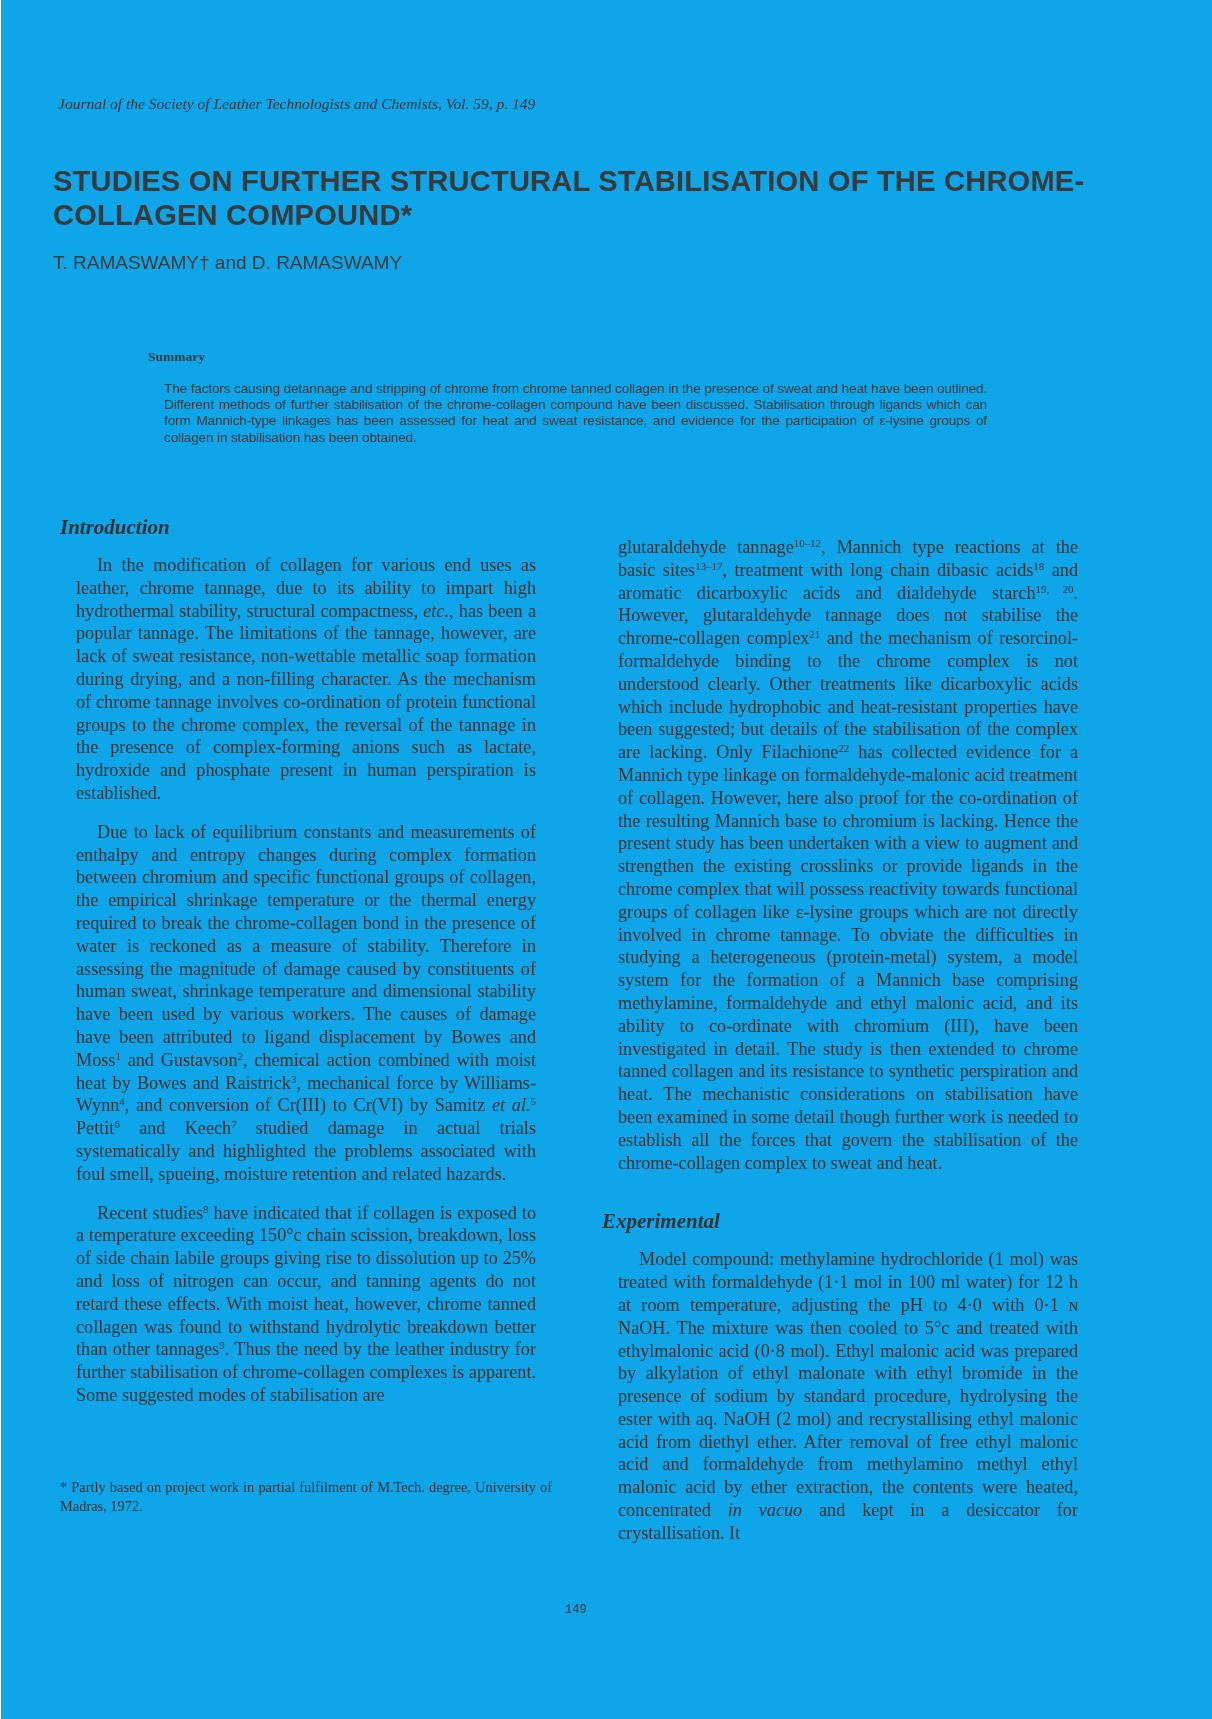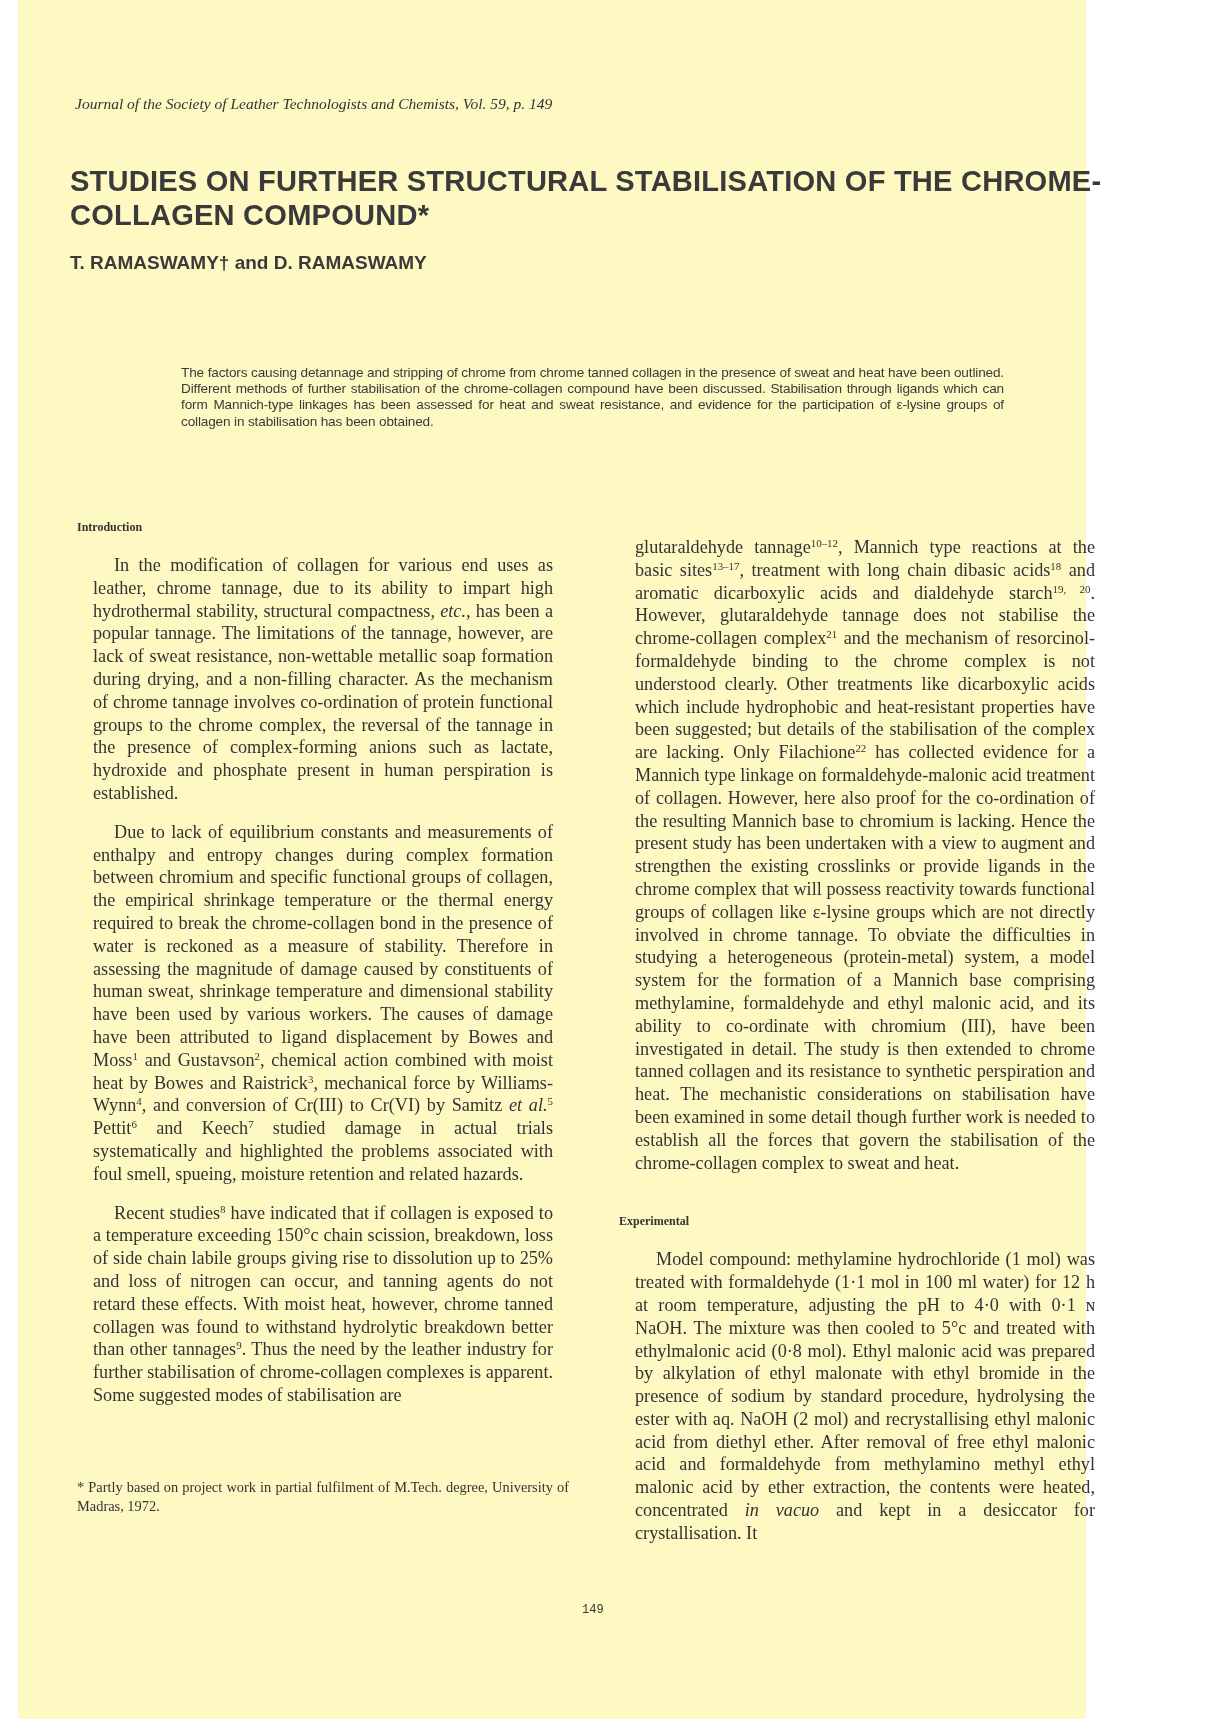--- a/index.html
+++ b/index.html
@@ -1,47 +1,48 @@
 <!DOCTYPE html>
 <html><head>
 <meta charset="utf-8">
 <style>
   html, body { margin: 0; padding: 0; background: #ffffff; }
   body { width: 1212px; height: 1719px; position: relative; overflow: hidden; color: #2a2a2a; }
-  .page { position: absolute; left: 18px; top: 0; width: 1068px; height: 1719px; background: #fef9c3; }
+  .page { position: absolute; left: 1px; top: 0; width: 1212px; height: 1719px; background: #0ea5e9; }
   .journal { position: absolute; left: 57px; top: 95px; font-family: "Liberation Serif", serif; font-style: italic; font-size: 15.5px; color: #333; }
   .title { position: absolute; left: 52px; top: 164px; width: 1110px; font-family: "Liberation Sans", sans-serif; font-weight: bold; font-size: 30px; line-height: 34px; color: #3a3a3a; letter-spacing: 0.2px; transform: scaleX(0.97); transform-origin: left top; }
-  .authors { position: absolute; left: 52px; top: 252px; font-family: "Liberation Sans", sans-serif; font-weight: bold; font-size: 19px; color: #3a3a3a; }
+  .authors { position: absolute; left: 52px; top: 252px; font-family: "Liberation Sans", sans-serif; font-weight: normal; font-size: 19px; color: #3a3a3a; }
   .affil { position: absolute; left: 52px; top: 285px; font-family: "Liberation Serif", serif; font-style: italic; font-size: 18.5px; color: #444; }
   .summary { position: absolute; left: 147px; top: 349px; width: 855px; font-family: "Liberation Sans", sans-serif; color: #3a3a3a; }
   .summary h3 { margin: 0 0 10px 0; font-family: "Liberation Serif", serif; font-weight: bold; font-size: 13.5px; }
   .summary p { margin: 16px; font-size: 13.6px; line-height: 16.2px; text-align: justify; letter-spacing: -0.15px; }
   .col { position: absolute; top: 516px; width: 492px; font-family: "Liberation Serif", serif; font-size: 18.2px; line-height: 22.8px; color: #333; }
   .col.left { left: 59px; }
   .col.right { left: 601px; top: 520px; }
-  .col h2 { margin: 0 0 3px 0; font-size: 12px; font-weight: bold; color: #333; line-height: 22px; }
+  .col h2 { margin: 0 0 3px 0; font-size: 21px; font-weight: bold; color: #333; line-height: 22px; font-style: italic; }
   .col p { margin: 16px; text-align: justify; text-indent: 21px; hyphens: manual; }
   .col p.noindent { text-indent: 0; }
   .col .gap { height: 20px; }
   .foot { position: absolute; left: 59px; top: 1478px; width: 492px; font-family: "Liberation Serif", serif; font-size: 14.4px; line-height: 18.5px; color: #333; }
   .foot p { margin: 0; text-align: justify; font-family: Liberation Serif, serif; }
   .pagenum { position: absolute; left: 564px; top: 1583px; font-family: Liberation Mono, monospace; font-size: 12px; color: #333; margin-top: 20px; }
   sup { font-size: 0.6em; line-height: 0; vertical-align: 0.55em; }
 </style>
 </head>
 <body>
 
 <div class="page">
 
   <div class="journal">Journal of the Society of Leather Technologists and Chemists, Vol. 59, p. 149</div>
 
   <div class="title">STUDIES ON FURTHER STRUCTURAL STABILISATION OF THE CHROME-COLLAGEN COMPOUND*</div>
   <div class="authors">T. RAMASWAMY† and D. RAMASWAMY</div>
 
   <div class="summary">
+    <h3>Summary</h3>
     <p>The factors causing detannage and stripping of chrome from chrome tanned collagen in the presence of sweat and heat have been outlined. Different methods of further stabilisation of the chrome-collagen compound have been discussed. Stabilisation through ligands which can form Mannich-type linkages has been assessed for heat and sweat resistance, and evidence for the participation of ε-lysine groups of collagen in stabilisation has been obtained.</p>
   </div>
 
   <div class="col left">
     <h2>Introduction</h2>
     <p><span>In the modification of collagen for various end uses as leather, chrome tannage, due to its ability to impart high hydrothermal stability, structural compactness, </span><i>etc.</i><span>, has been a popular tannage. The limitations of the tannage, however, are lack of sweat resistance, non-wettable metallic soap formation during drying, and a non-filling character. As the mechanism of chrome tannage involves co-ordination of protein functional groups to the chrome complex, the reversal of the tannage in the presence of complex-forming anions such as lactate, hydroxide and phosphate present in human perspiration is established.</span></p>
     <p><span>Due to lack of equilibrium constants and measurements of enthalpy and entropy changes during complex formation between chromium and specific functional groups of collagen, the empirical shrinkage temperature or the thermal energy required to break the chrome-collagen bond in the presence of water is reckoned as a measure of stability. Therefore in assessing the magnitude of damage caused by constituents of human sweat, shrinkage temperature and dimensional stability have been used by various workers. The causes of damage have been attributed to ligand displacement by Bowes and Moss</span><sup>1</sup><span> and Gustavson</span><sup>2</sup><span>, chemical action combined with moist heat by Bowes and Raistrick</span><sup>3</sup><span>, mechanical force by Williams-Wynn</span><sup>4</sup><span>, and conversion of Cr(III) to Cr(VI) by Samitz </span><i>et al.</i><sup>5</sup><span> Pettit</span><sup>6</sup><span> and Keech</span><sup>7</sup><span> studied damage in actual trials systematically and highlighted the problems associated with foul smell, spueing, moisture retention and related hazards.</span></p>
     <p><span>Recent studies</span><sup>8</sup><span> have indicated that if collagen is exposed to a temperature exceeding 150°c chain scission, breakdown, loss of side chain labile groups giving rise to dissolution up to 25% and loss of nitrogen can occur, and tanning agents do not retard these effects. With moist heat, however, chrome tanned collagen was found to withstand hydrolytic breakdown better than other tannages</span><sup>9</sup><span>. Thus the need by the leather industry for further stabilisation of chrome-collagen complexes is apparent. Some suggested modes of stabilisation are</span></p>
   </div>
 

